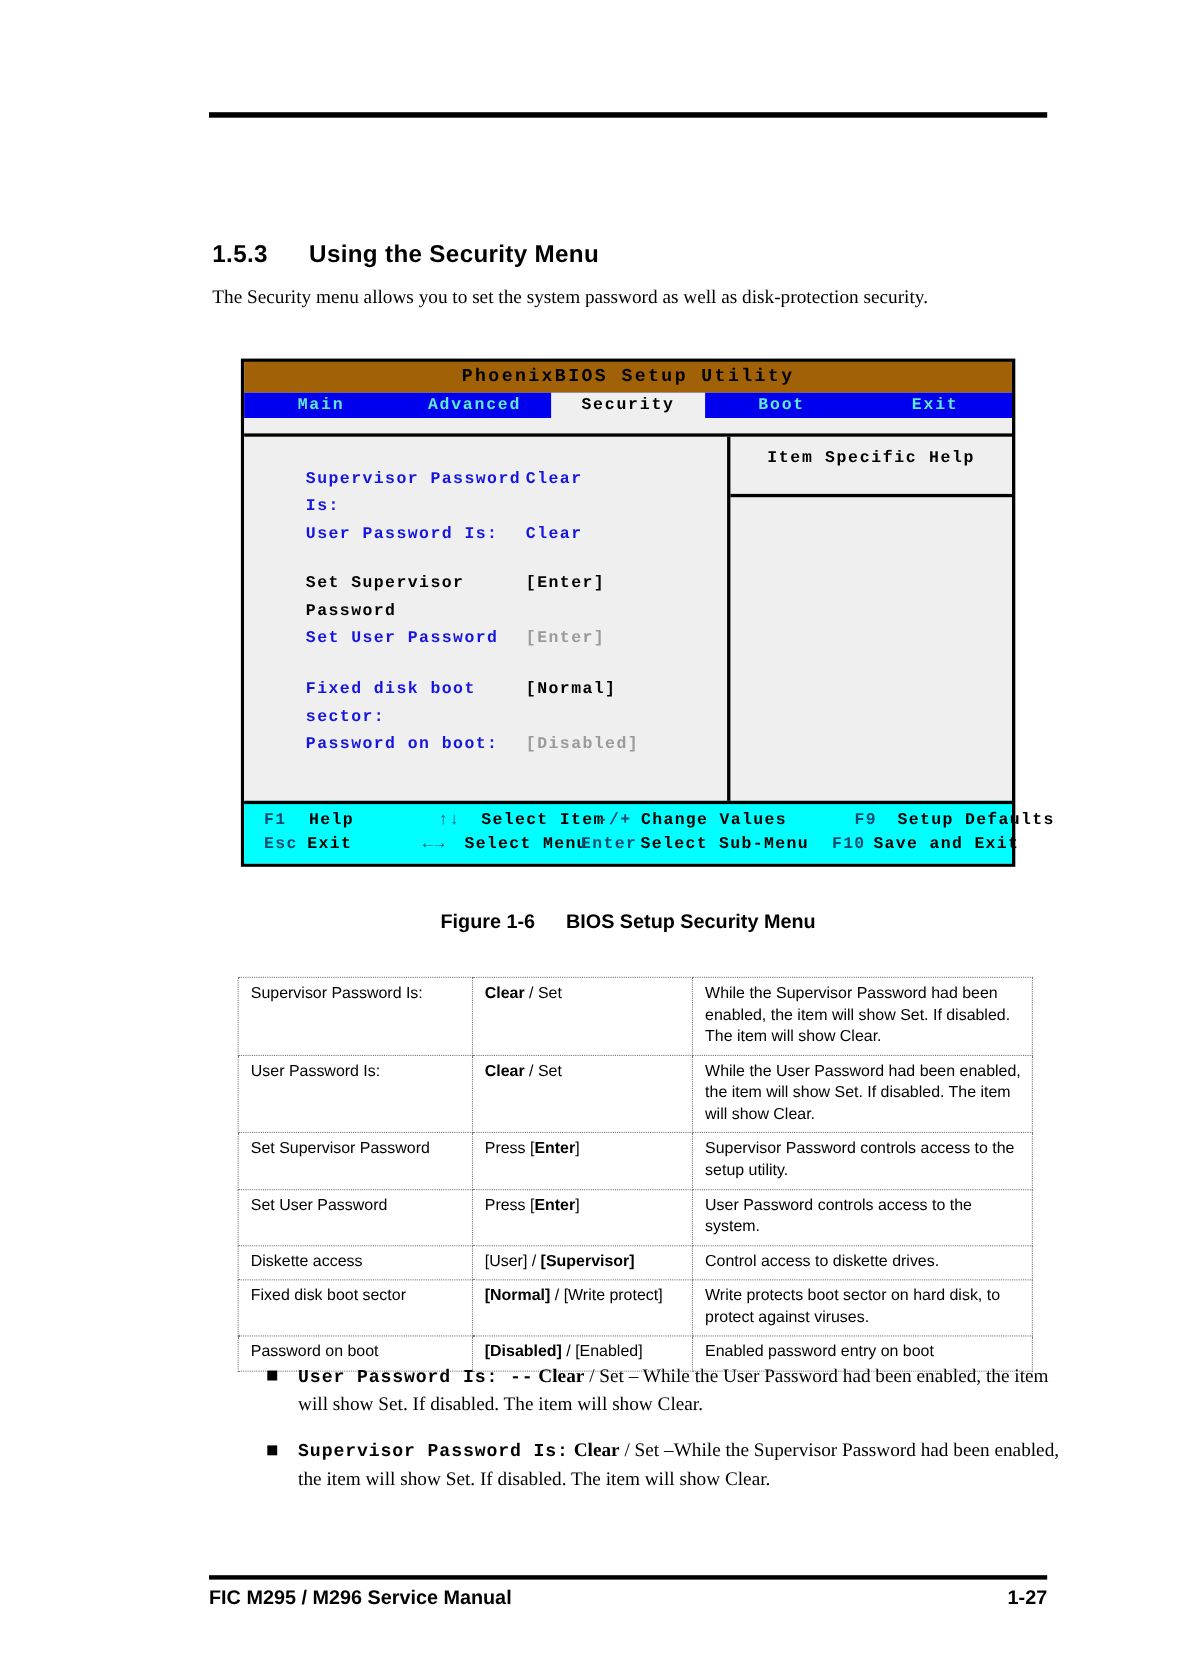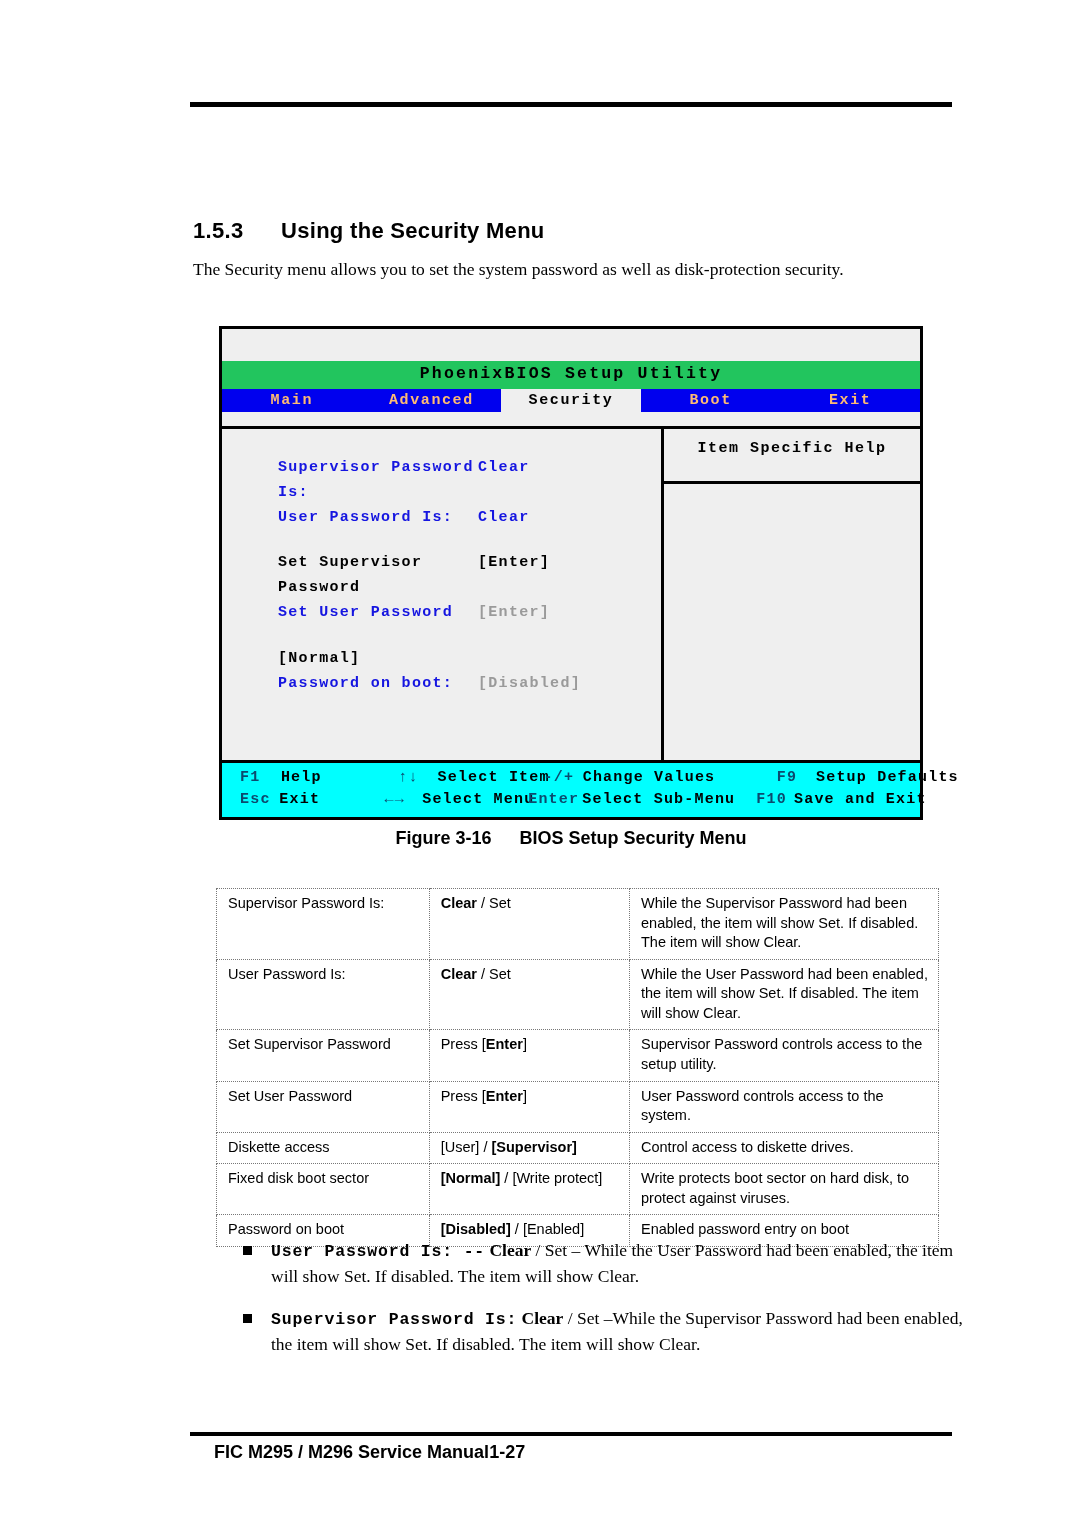--- a/index.html
+++ b/index.html
@@ -66,43 +66,42 @@
     position: absolute;
     left: 219px;
     top: 326px;
     width: 704px;
     border: 3px solid #000;
     background: #efefef;
     box-sizing: border-box;
     font-family: "Liberation Mono", monospace;
   }
   #bios-titlebar {
-    background: #22c55e;
+    background: #a16207;
     color: #000;
     text-align: center;
     font-weight: bold;
     font-size: 16.5px;
     letter-spacing: 2.2px;
     padding: 5px 0 6px 0;
     line-height: 1;
-    margin-top: 32px;
   }
   #bios-tabs {
     display: flex;
     background: #0000ee;
     height: 23px;
     align-items: center;
   }
   #bios-tabs .tab {
     flex: 1 1 0;
     text-align: center;
     font-size: 15px;
     font-weight: bold;
     letter-spacing: 1.6px;
-    color: #fdba74;
+    color: #5eead4;
     line-height: 23px;
     height: 23px;
   }
   #bios-tabs .tab.active {
     background: #efefef;
     color: #000000;
   }
   #bios-gap { height: 14px; background: #efefef; }
 
   #bios-body {
@@ -248,24 +247,24 @@
     width: 762px;
     height: 4px;
     background: #000;
   }
   #footer {
     position: absolute;
     left: 190px;
     top: 1442px;
     width: 762px;
     display: flex;
+    justify-content: space-between;
     font-family: "Liberation Sans", sans-serif;
     font-size: 18px;
     font-weight: bold;
-    margin-left: 24px;
   }
 </style>
 </head>
 <body>
 
 <div id="page-header">
   <div class="rule"></div>
 </div>
 
 <div id="section-heading">
@@ -301,41 +300,42 @@
         <div class="bios-row">
           <span class="lbl black">Set Supervisor Password</span>
           <span class="val black">[Enter]</span>
         </div>
         <div class="bios-row">
           <span class="lbl blue">Set User Password</span>
           <span class="val gray">[Enter]</span>
         </div>
         <div class="spacer-sm"></div>
         <div class="bios-row">
+          <span class="lbl blue">Fixed disk boot sector:</span>
           <span class="val black">[Normal]</span>
         </div>
         <div class="bios-row">
           <span class="lbl blue">Password on boot:</span>
           <span class="val gray">[Disabled]</span>
         </div>
       </div>
     <div id="bios-right">
       <div class="help-title">Item Specific Help</div>
     </div>
   </div>
 
   <div id="bios-fkeys">
     <div class="fk-line" id="fk-row1"><span class="fk-key" style="display: inline-block; width: 48px; padding-left: 6px;">F1</span><span class="fk-desc" style="display: inline-block; width: 126px;">Help</span><span class="fk-key" style="display: inline-block; width: 46px; padding-left: 10px;">↑↓</span><span class="fk-desc" style="display: inline-block; width: 96px;">Select Item</span><span class="fk-key" style="display: inline-block; width: 46px; padding-left: 10px;">-/+</span><span class="fk-desc" style="display: inline-block; width: 216px;">Change Values</span><span class="fk-key" style="display: inline-block; width: 46px; padding-left: 10px;">F9</span><span class="fk-desc" style="display: inline-block; width: 104px;">Setup Defaults</span></div>
     <div class="fk-line" id="fk-row2"><span class="fk-key" style="display: inline-block; width: 48px; padding-left: 6px;">Esc</span><span class="fk-desc" style="display: inline-block; width: 116px;">Exit</span><span class="fk-key" style="display: inline-block; width: 46px; padding-left: 10px;">←→</span><span class="fk-desc" style="display: inline-block; width: 96px;">Select Menu</span><span class="fk-key" style="display: inline-block; width: 66px; padding-left: 10px;">Enter</span><span class="fk-desc" style="display: inline-block; width: 200px;">Select Sub-Menu</span><span class="fk-key" style="display: inline-block; width: 46px; padding-left: 10px;">F10</span><span class="fk-desc" style="display: inline-block; width: 126px;">Save and Exit</span></div>
   </div>
 
 </div>
 
 <div id="figure-caption">
-  <span>Figure 3-16</span><span class="gap"></span><span>BIOS Setup Security Menu</span>
+  <span>Figure 1-6</span><span class="gap"></span><span>BIOS Setup Security Menu</span>
 </div>
 
 <table id="spec-table">
   <tbody>
       <tr>
         <td class="c1">Supervisor Password Is:</td>
         <td class="c2"><b>Clear</b> / Set</td>
         <td class="c3">While the Supervisor Password had been enabled, the item will show Set. If disabled. The item will show Clear.</td>
       </tr>
       <tr>

